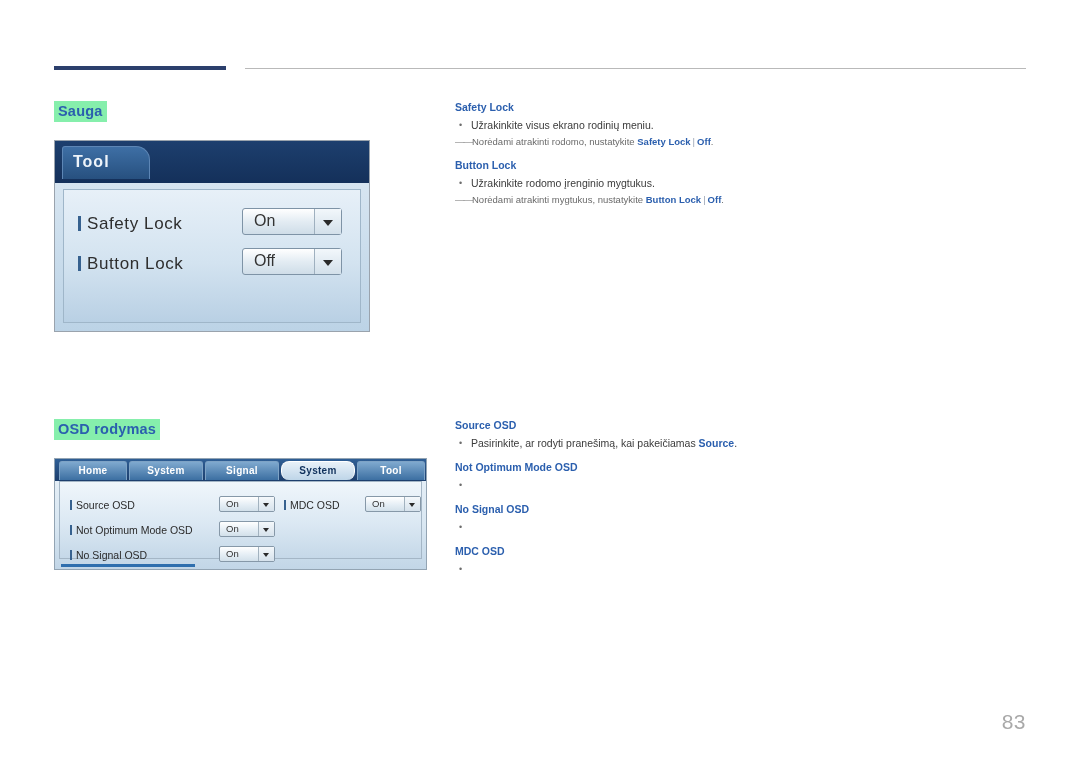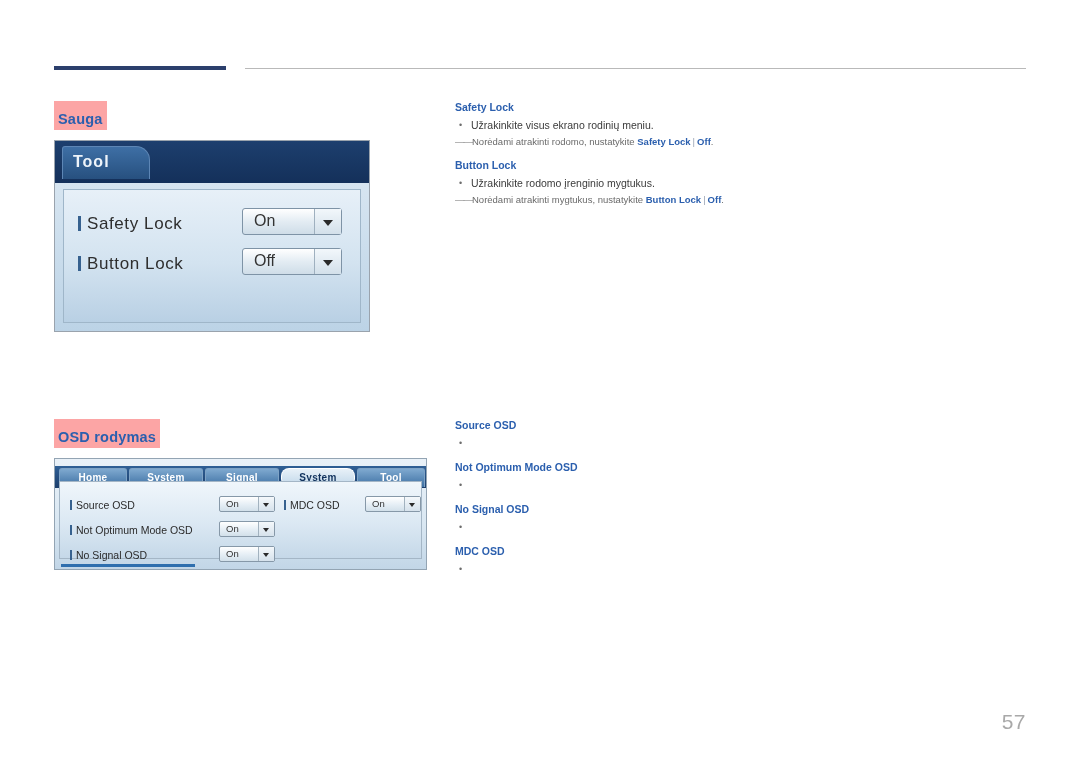--- a/index.html
+++ b/index.html
@@ -32,22 +32,22 @@
     height: 1px;
     background: #b9b9b9;
   }
 
   
   .sec-head {
     position: absolute;
     font-size: 14.5px;
     font-weight: bold;
     color: #2b5fae;
-    background: #fca5a5;
-    padding: 10px 4px 3px 4px;
+    background: #86efac;
+    padding: 2px 4px 3px 4px;
     line-height: 16px;
     letter-spacing: .2px;
   }
   #sec-sauga { left: 54px; top: 101px; }
   #sec-osd  { left: 54px; top: 419px; }
 
   
   .rcol { position: absolute; left: 455px; }
   .sub-head {
     font-size: 10.5px;
@@ -188,21 +188,21 @@
     top: 458px;
     width: 373px;
     height: 112px;
     box-sizing: border-box;
     background: linear-gradient(180deg,#e9f1f8 0%, #d9e7f2 60%, #c2d6e7 100%);
     border: 1px solid #93a4b3;
     overflow: hidden;
   }
   #fig-osd .tabrow {
     position: absolute;
-    left: 0; top: 7px; right: 0;
+    left: 0; top: 0; right: 0;
     height: 22px;
     background: linear-gradient(180deg,#2a5party 0%, #1d3f6e 100%);
     background: linear-gradient(180deg,#2f5f95 0%, #1c3e6c 100%);
   }
   #fig-osd .tab {
     position: absolute;
     top: 2px;
     height: 19px;
     border: 1px solid #7ea3c6;
     border-bottom: none;
@@ -400,31 +400,32 @@
     </div>
   </div>
   <div class="bottom-accent"></div>
 </div>
 
 <div class="rcol" style="top:419px; width:575px;">
 
   <div class="sub-head">Source OSD</div>
   <div class="bullet-row">
     <span class="bullet-dot">•</span>
+    <span><span>Pasirinkite, ar rodyti pranešimą, kai pakeičiamas </span><span class="kw">Source</span><span>.</span></span>
   </div>
 
   <div class="sub-head gap-block">Not Optimum Mode OSD</div>
   <div class="bullet-row">
     <span class="bullet-dot">•</span>
   </div>
 
   <div class="sub-head gap-block">No Signal OSD</div>
   <div class="bullet-row">
     <span class="bullet-dot">•</span>
   </div>
 
   <div class="sub-head gap-block">MDC OSD</div>
   <div class="bullet-row">
     <span class="bullet-dot">•</span>
   </div>
 </div>
 
-<div id="page-number">57</div>
+<div id="page-number">83</div>
 
 </body></html>

